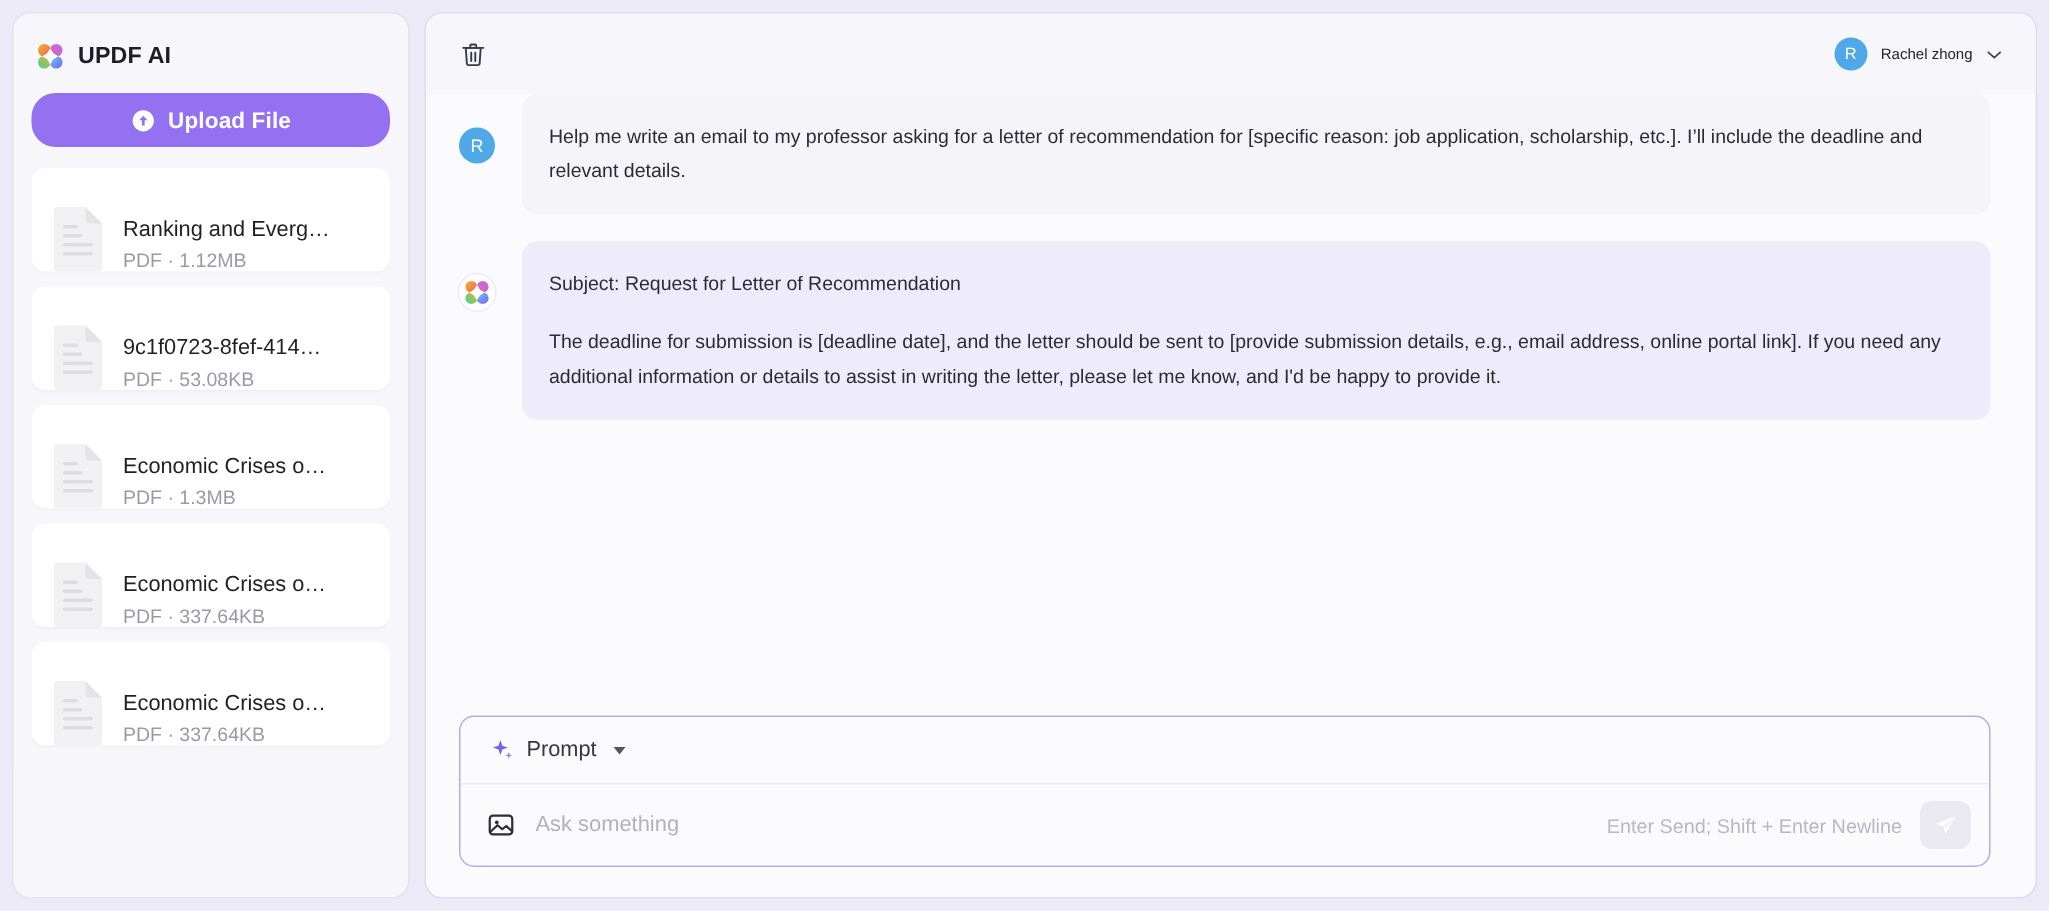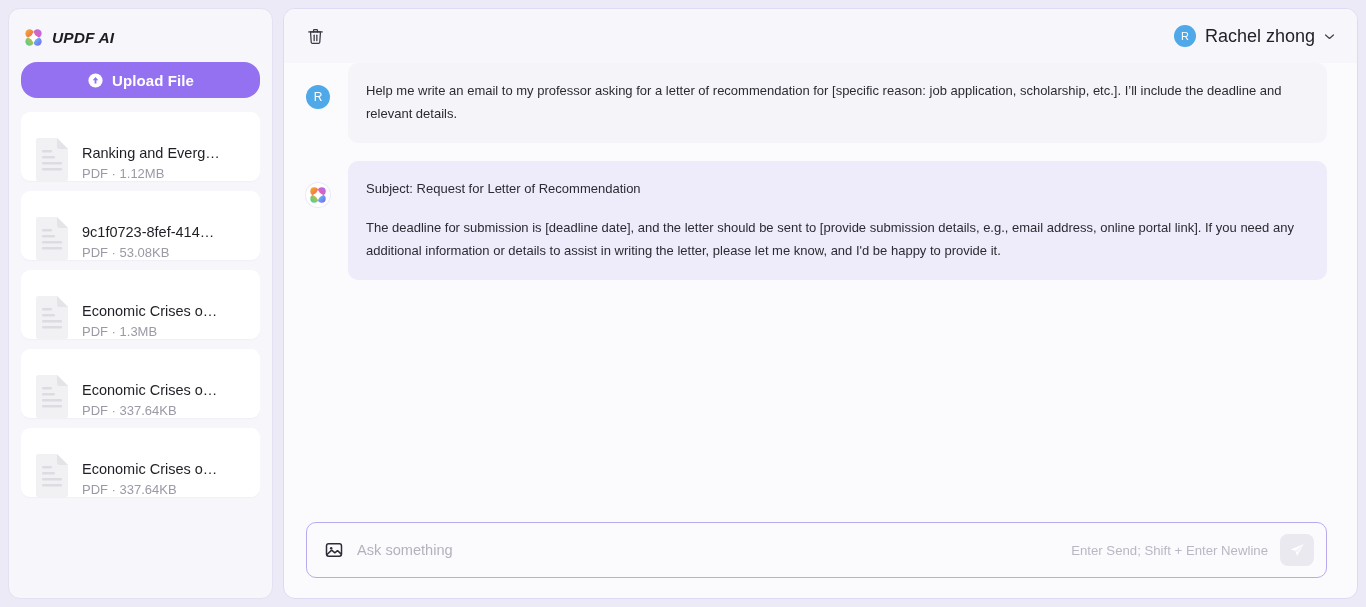--- a/index.html
+++ b/index.html
@@ -35,21 +35,20 @@
     align-items: center;
     gap: 9px;
     padding: 3px 2px 0 3px;
     height: 26px;
   }
   .brand-title {
     font-size: 15.5px;
     font-weight: bold;
     color: #1d1d23;
     letter-spacing: .1px;
-    font-style: italic;
   }
   .logo { width: 19px; height: 19px; display:block; }
 
   .upload-btn {
     margin-top: 13px;
     height: 36px;
     background: #9471f0;
     border-radius: 16px;
     display: flex;
     align-items: center;
@@ -134,21 +133,21 @@
   .avatar-blue {
     width: 22px; height: 22px;
     border-radius: 50%;
     background: #4fa8e8;
     color: #ffffff;
     font-size: 11px;
     display: flex; align-items: center; justify-content: center;
     flex: 0 0 22px;
   }
   .user-name {
-    font-size: 18px;
+    font-size: 10px;
     color: #22222a;
   }
   .caret { width: 11px; height: 7px; display:block; }
 
   .chat {
     flex: 1;
     overflow: hidden;
     padding: 0 30px 0 22px;
     position: relative;
   }
@@ -451,20 +450,32 @@
           <p>Subject: Request for Letter of Recommendation</p>
           <p>The deadline for submission is [deadline date], and the letter should be sent to [provide submission details, e.g., email address, online portal link]. If you need any additional information or details to assist in writing the letter, please let me know, and I'd be happy to provide it.</p>
         </div>
       </div>
 
     </div>
 
     <div class="composer-wrap">
       <div class="composer">
 
+        <div class="composer-top">
+          <div class="prompt-btn">
+            <span>
+              <svg class="spark" viewBox="0 0 16 16">
+                <path d="M6.6 1.4 L7.9 5.1 L11.6 6.4 L7.9 7.7 L6.6 11.4 L5.3 7.7 L1.6 6.4 L5.3 5.1 Z" fill="#7b61f0"></path>
+                <path d="M12.2 9.3 L12.8 11 L14.5 11.6 L12.8 12.2 L12.2 13.9 L11.6 12.2 L9.9 11.6 L11.6 11 Z" fill="#9a87f5"></path>
+              </svg>
+            </span>
+            <span class="prompt-label">Prompt</span>
+            <span class="tri-down"></span>
+          </div>
+        </div>
 
         <div class="composer-bottom">
           <div class="img-btn">
             <svg width="20" height="20" viewBox="0 0 24 24" fill="none" stroke="#2d2d35" stroke-width="1.8" stroke-linecap="round" stroke-linejoin="round">
               <rect x="3" y="4.5" width="18" height="15" rx="2.6"></rect>
               <circle cx="8.6" cy="9.8" r="1.5" fill="#2d2d35" stroke="none"></circle>
               <path d="M3.6 17.4 L9.2 12.2 L13 15.4 L16.2 12.8 L20.4 16.6"></path>
             </svg>
           </div>
           <input class="ask-input" type="text" autofocus="" placeholder="Ask something" style="">

